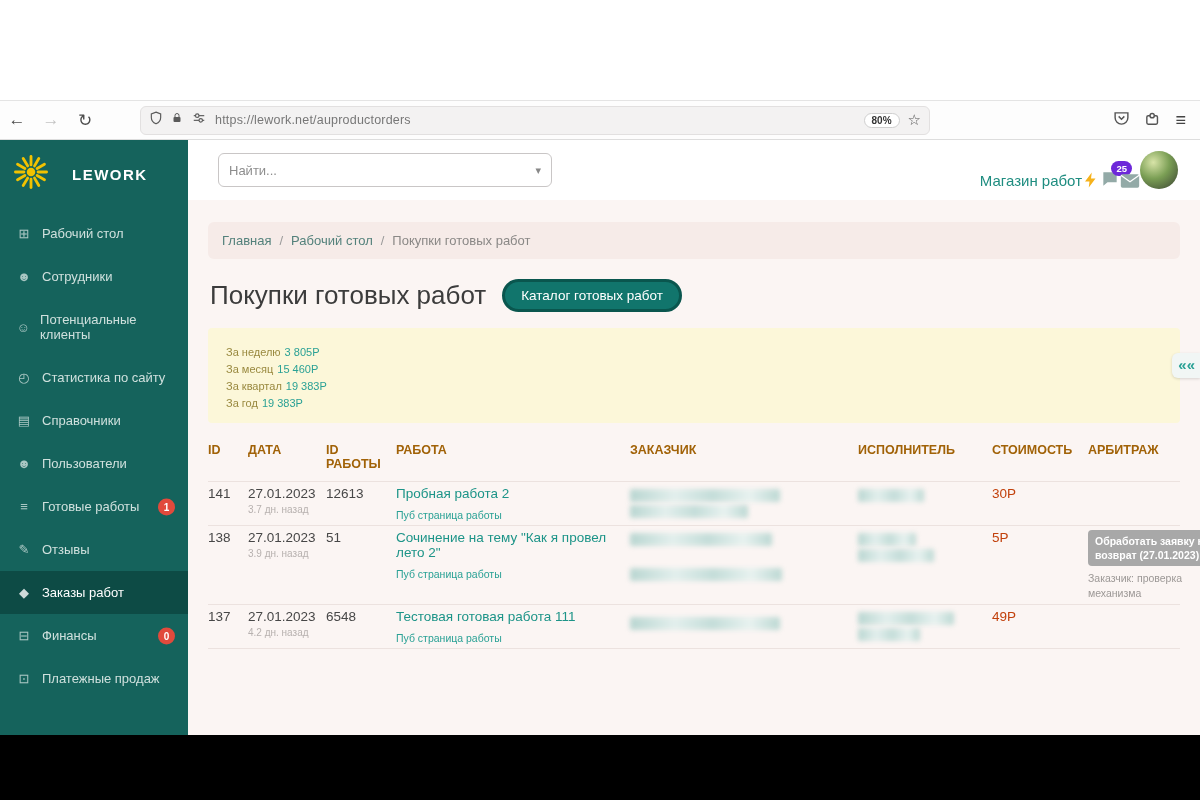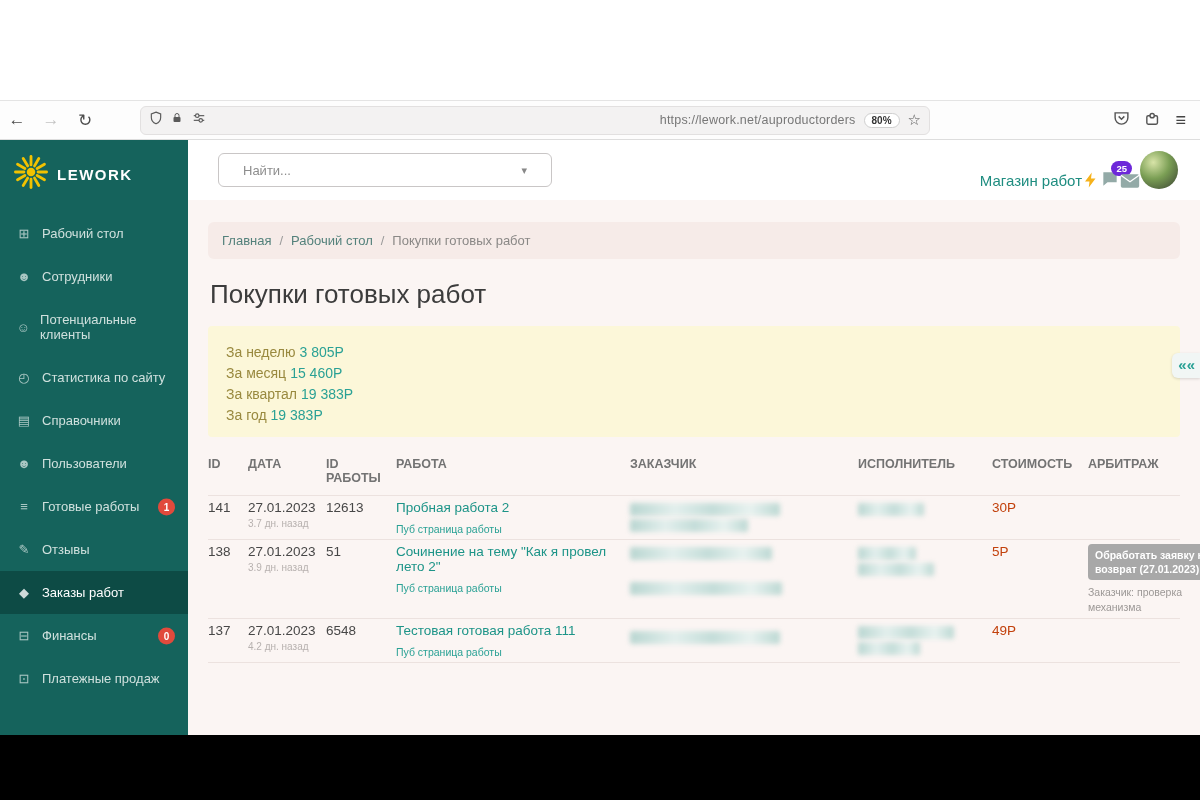--- a/index.html
+++ b/index.html
@@ -5,50 +5,50 @@
   * { margin:0; padding:0; box-sizing:border-box; }
   html,body { width:1200px; height:800px; background:#fff; font-family:"Liberation Sans", sans-serif; }
   .frame { position:relative; width:1200px; height:800px; background:#fff; overflow:hidden; }
 
   
   .toolbar { position:absolute; top:100px; left:0; width:1200px; height:40px; background:#fdfdfd;
              border-top:1px solid #e4e4e4; border-bottom:1px solid #ddd; display:flex; align-items:center; }
   .nav-ic { font-size:17px; color:#4d4d4d; width:34px; text-align:center; cursor:pointer; }
   .nav-ic.disabled { color:#c3c3c3; }
   .urlbar { margin-left:38px; width:790px; height:29px; background:#f3f2f2; border:1px solid #e2e0e0;
-            border-radius:6px; display:flex; align-items:center; padding:0 8px; gap:8px;text-align:right; }
+            border-radius:6px; display:flex; align-items:center; padding:0 8px; gap:8px; }
   .urlbar .url-text { flex:1; font-size:12.5px; color:#777; letter-spacing:.2px; }
   .zoom-pill { font-size:10px; color:#333; background:#fff; border:1px solid #cfcfcf; border-radius:9px;
                padding:1px 7px; font-weight:bold; }
   .star { font-size:15px; color:#555; }
   .tb-right { margin-left:auto; display:flex; align-items:center; gap:14px; padding-right:14px; }
   .hamburger { font-size:18px; color:#444; }
 
   
   .app { position:absolute; top:140px; left:0; width:1200px; height:595px; display:flex; overflow:hidden; }
   .bottom-bar { position:absolute; left:0; bottom:0; width:1200px; height:65px; background:#000; }
 
   
   .sidebar { width:188px; background:#15635c; flex-shrink:0; color:#d5e6e3; overflow:hidden; }
-  .brand { display:flex; align-items:center; gap:9px; padding:15px 14px 13px 14px; }
+  .brand { display:flex; align-items:center; gap:24px; padding:15px 14px 13px 14px; }
   .brand-name { color:#fff; font-weight:bold; font-size:15px; letter-spacing:1.5px; }
   .snav { margin-top:6px; }
   .sitem { position:relative; display:flex; align-items:center; gap:10px; padding:14px 16px; font-size:13px;
            color:#cfe0dd; cursor:pointer; }
   .sitem .ic { width:16px; text-align:center; opacity:.8; font-size:13px; }
   .sitem.active { background:#0d4b45; color:#fff; }
   .sbadge { position:absolute; right:13px; top:50%; transform:translateY(-50%); background:#e14a3c; color:#fff;
             font-size:10px; font-weight:bold; min-width:17px; height:17px; border-radius:9px;
             display:flex; align-items:center; justify-content:center; padding:0 5px; }
 
   
   .main { flex:1; background:#fbf5f3; position:relative; overflow:hidden; }
   .appbar { height:60px; background:#fff; display:flex; align-items:center; padding:0 22px 0 30px; }
   .searchbox { width:334px; height:34px; border:1px solid #c9c6c6; border-radius:6px; background:#fff;
-               display:flex; align-items:center; padding:0 24px; }
+               display:flex; align-items:center; padding:0 10px; }
   .searchbox input { flex:1; border:none; outline:none; font-size:13px; color:#444; background:transparent;
                      font-family:"Liberation Sans", sans-serif; }
   .searchbox input::placeholder { color:#8d8d8d; }
   .caret { color:#888; font-size:11px; }
   .appbar-right { margin-left:auto; display:flex; align-items:flex-end; }
   .shop-link { color:#1f8d80; font-size:15px; cursor:pointer; }
   .icon-btn { position:relative; display:flex; align-items:center; cursor:pointer; }
   .noti-badge { position:absolute; top:-8px; right:-12px; background:#6d28d9; color:#fff; font-size:9.5px;
                 font-weight:bold; border-radius:9px; padding:2px 5px; }
   .avatar { width:38px; height:38px; border-radius:50%;
@@ -62,28 +62,28 @@
   .crumb.current { color:#8a8886; cursor:default; }
   .crumb-sep { color:#9a9a9a; margin:0 8px; }
 
   .title-row { display:flex; align-items:center; gap:16px; margin:20px 2px 16px 2px; }
   .page-title { font-size:26px; color:#3c3c3c; font-weight:normal; }
   .catalog-btn { background:#11756c; border:3px solid #0a564e; color:#fff; font-size:13.5px;
                  border-radius:20px; padding:6px 16px; cursor:pointer; font-family:"Liberation Sans", sans-serif; }
 
   .stats-panel { background:#fcf7d9; border-radius:4px; padding:13px 18px 14px 18px; }
   .stats-title { font-size:15.5px; color:#6f6a38; margin-bottom:9px; }
-  .stat-line { font-size:14px; color:#99893f; margin-top:5px; }
+  .stat-line { font-size:11px; color:#99893f; margin-top:5px; }
   .stat-line .val { color:#2aa195; margin-left:4px; }
 
   
   .table { margin-top:12px; }
   .trow, .thead { display:grid; grid-template-columns:34px 72px 64px 228px 222px 128px 90px 1fr;
                   column-gap:6px; align-items:start; }
-  .thead { font-size:12.5px; font-weight:bold; color:#737373; padding:8px 0 10px 0; }
+  .thead { font-size:12.5px; font-weight:bold; color:#a16207; padding:8px 0 10px 0; }
   .trow { border-top:1px solid #ece2df; padding:4px 0; font-size:13.5px; color:#474747; }
   .ago { font-size:10px; color:#b7b1af; margin-top:3px; }
   .work-link { color:#1d9488; font-size:13.5px; cursor:pointer; }
   .work-sub { color:#2aa195; font-size:10.5px; margin-top:8px; cursor:pointer; }
   .price { color:#c2410c; }
   .blur-line { height:13px; border-radius:2px; margin:3px 0;
                background:linear-gradient(90deg,#b9d6d1,#e3efed 30%,#c4ddd9 55%,#e8f2f0 80%,#bcd8d3);
                filter:blur(2.5px); }
   .arb-btn { background:#a8a8a8; color:#fff; border:none; border-radius:4px; font-size:10.5px; font-weight:bold;
              padding:4px 7px; line-height:1.35; text-align:left; cursor:pointer; width:132px;
@@ -242,20 +242,21 @@
         <div class="crumbbar">
           <span class="crumb">Главная</span>
           <span class="crumb-sep">/</span>
           <span class="crumb">Рабочий стол</span>
           <span class="crumb-sep">/</span>
           <span class="crumb current">Покупки готовых работ</span>
         </div>
 
         <div class="title-row">
           <h1 class="page-title">Покупки готовых работ</h1>
+          <button class="catalog-btn">Каталог готовых работ</button>
         </div>
 
         <div class="stats-panel">
           <div class="stat-line">
             <span>За неделю</span><span class="val">3 805Р</span>
           </div>
           <div class="stat-line">
             <span>За месяц</span><span class="val">15 460Р</span>
           </div>
           <div class="stat-line">

